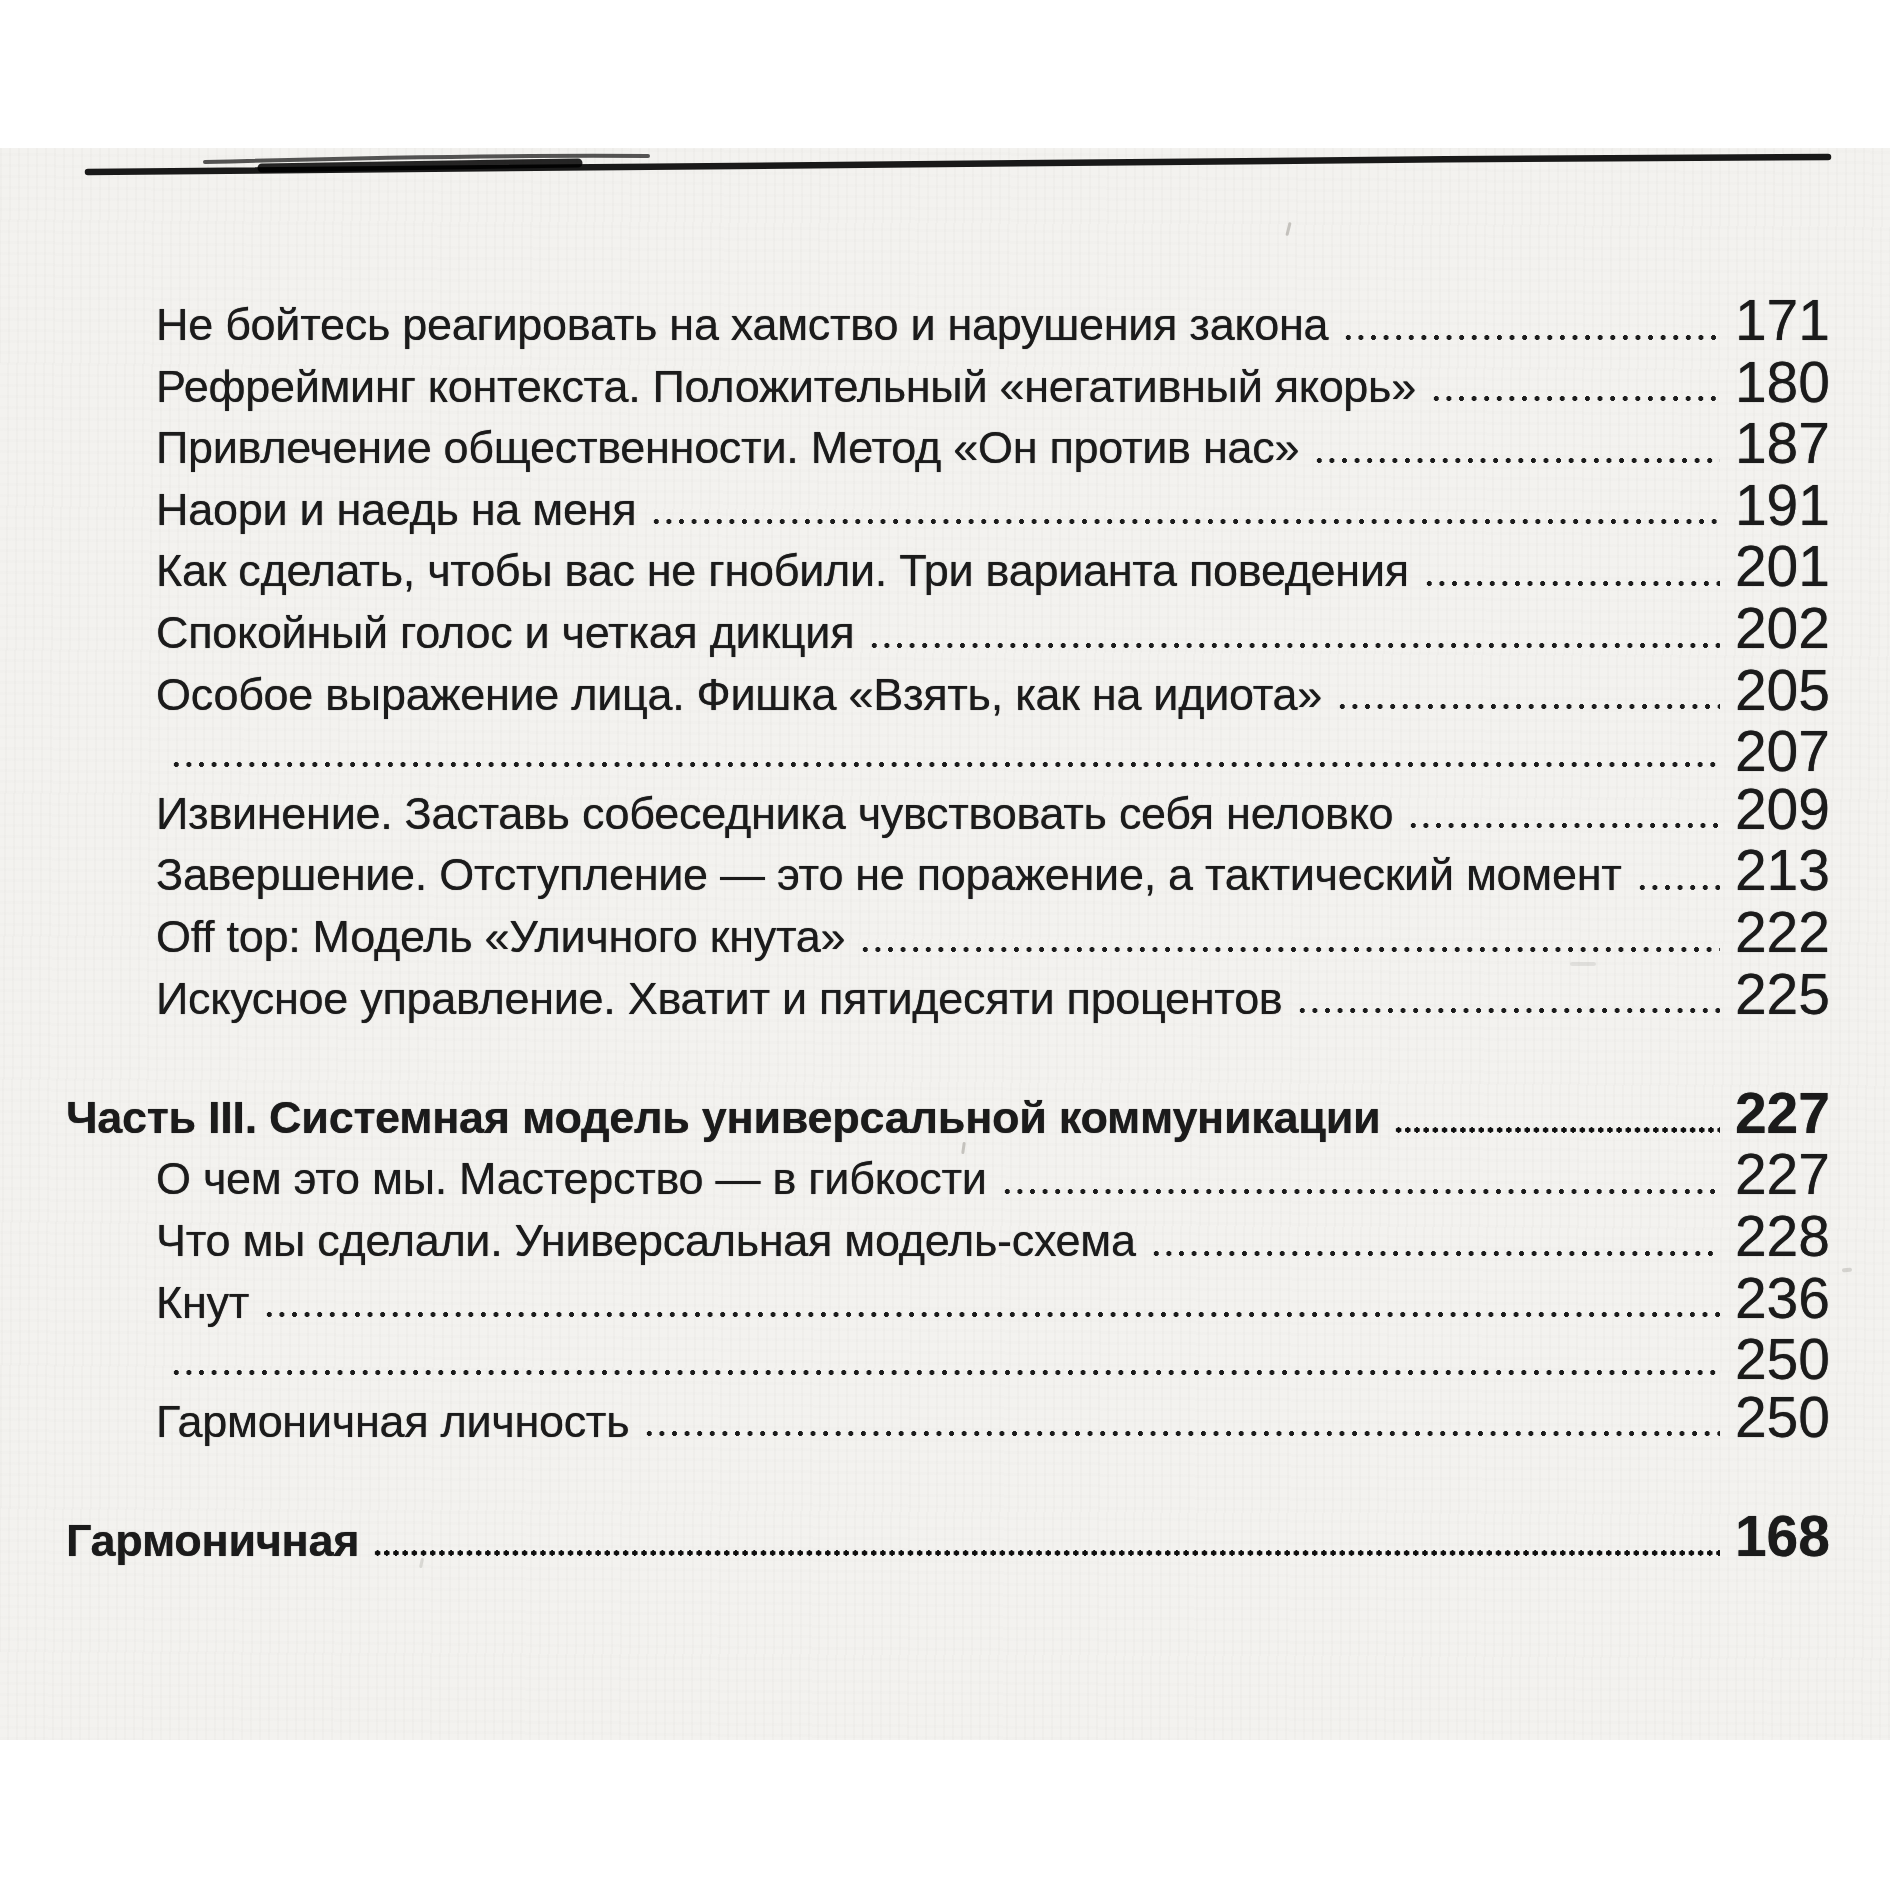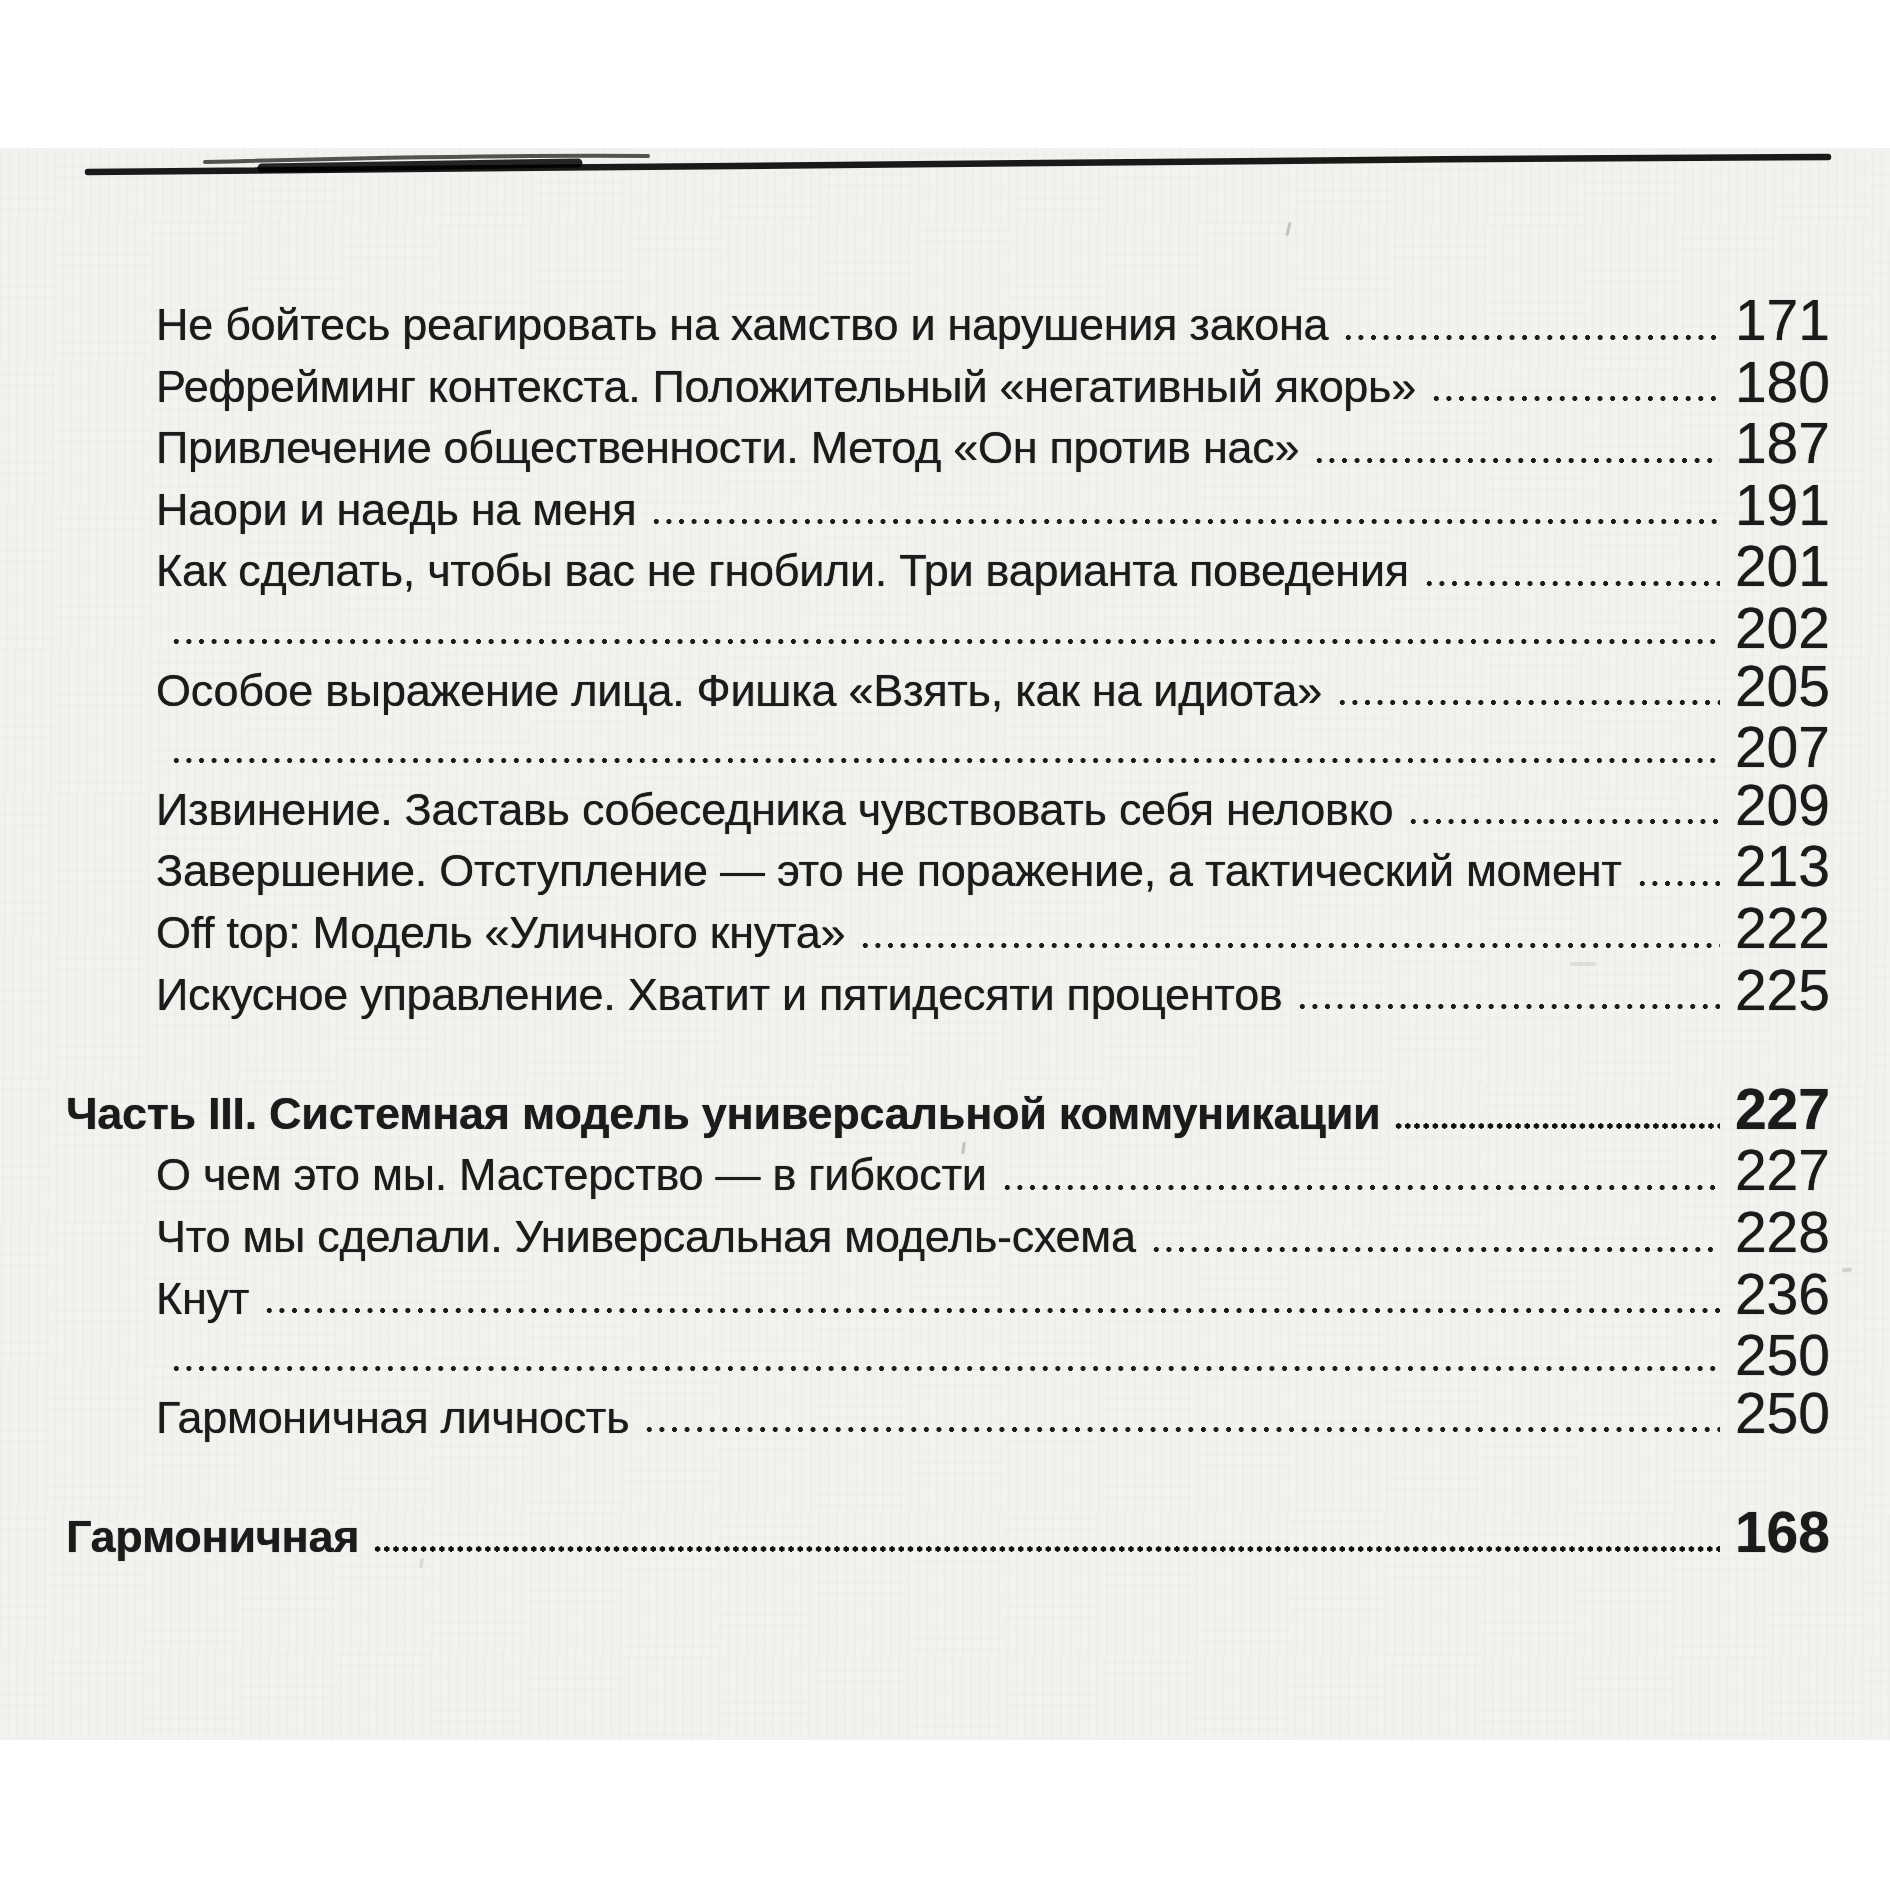--- a/index.html
+++ b/index.html
@@ -149,20 +149,21 @@
         <span class="label">Наори и наедь на меня</span>
         <span class="leader"></span>
         <span class="page-num">191</span>
       </div>
       <div class="row sub">
         <span class="label">Как сделать, чтобы вас не гнобили. Три варианта поведения</span>
         <span class="leader"></span>
         <span class="page-num">201</span>
       </div>
       <div class="row sub">
+        <span class="label">Спокойный голос и четкая дикция</span>
         <span class="leader"></span>
         <span class="page-num">202</span>
       </div>
       <div class="row sub">
         <span class="label">Особое выражение лица. Фишка «Взять, как на идиота»</span>
         <span class="leader"></span>
         <span class="page-num">205</span>
       </div>
       <div class="row sub">
         <span class="leader"></span>

